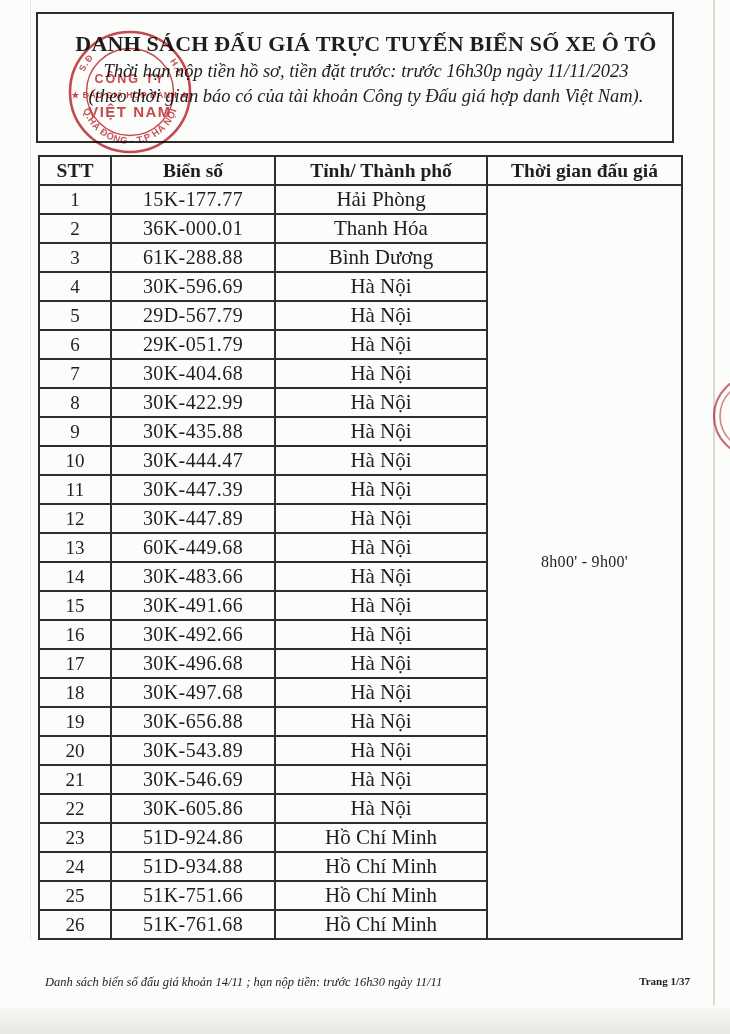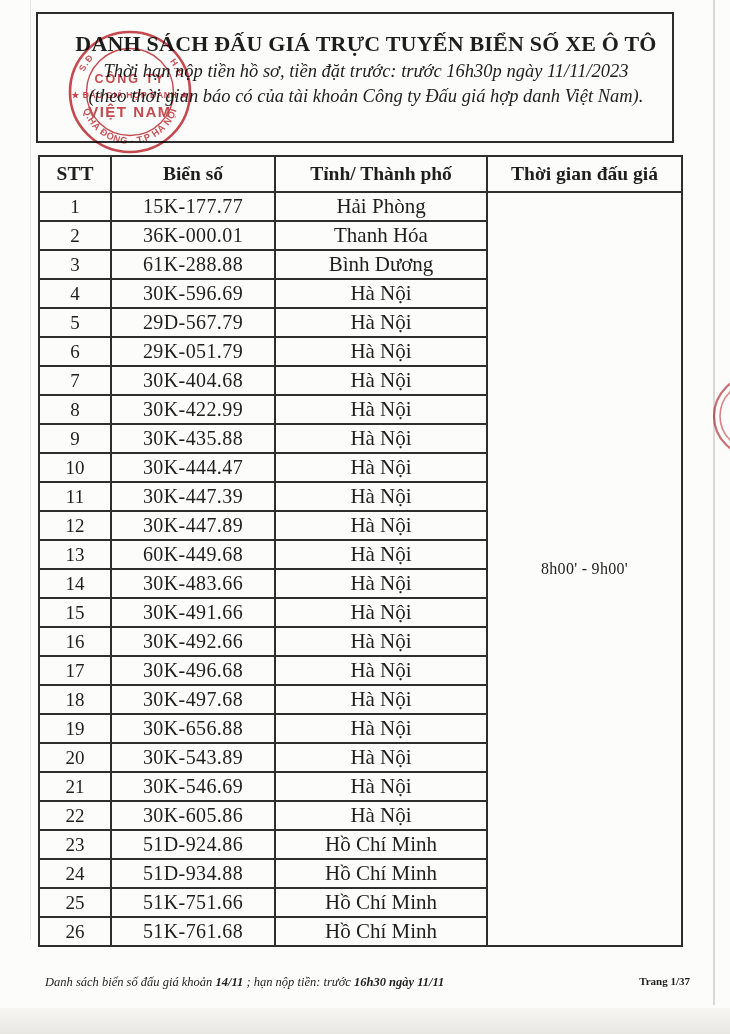--- a/index.html
+++ b/index.html
@@ -43,35 +43,35 @@
   table.auction-table {
     position:absolute; left:38px; top:155px;
     border-collapse:collapse; table-layout:fixed;
     width:643px;
   }
   .auction-table th, .auction-table td {
     border:2px solid #2e2e2e;
     text-align:center; vertical-align:middle;
     overflow:hidden; white-space:nowrap;
   }
-  .auction-table th { height:36px; font-size:19.5px; font-weight:bold;text-align:center; }
+  .auction-table th { height:29px; font-size:19.5px; font-weight:bold;text-align:center; }
   .auction-table td { height:29px; }
   .col-stt   { width:72px; }
   .col-plate { width:164px; }
   .col-city  { width:212px; }
   .col-time  { width:195px; }
   td.stt-cell   { font-size:19px; }
   td.plate-cell { font-size:20px; letter-spacing:0.4px;text-align:center; }
   td.city-cell  { font-size:21px;margin-top:20px; }
   td.time-cell  { font-size:16px; font-weight:normal; letter-spacing:0.3px; }
 
   
   .footer { position:absolute; left:45px; top:975px; width:645px; font-size:12.5px; }
   .footer-note { position:absolute; left:0; top:0; font-style:italic; }
-  .footer-note b { font-weight:bold;text-align:right; }
+  .footer-note b { font-weight:normal;text-align:right; }
   .footer-page { position:absolute; right:0; top:0; font-style:normal; font-size:11px;font-weight:bold; }
 </style>
 </head>
 <body>
 
 <div class="scan-edge-left"></div>
 <div class="scan-edge-right"></div>
 <div class="scan-bottom-band"></div>
 
 <div class="header-box">

